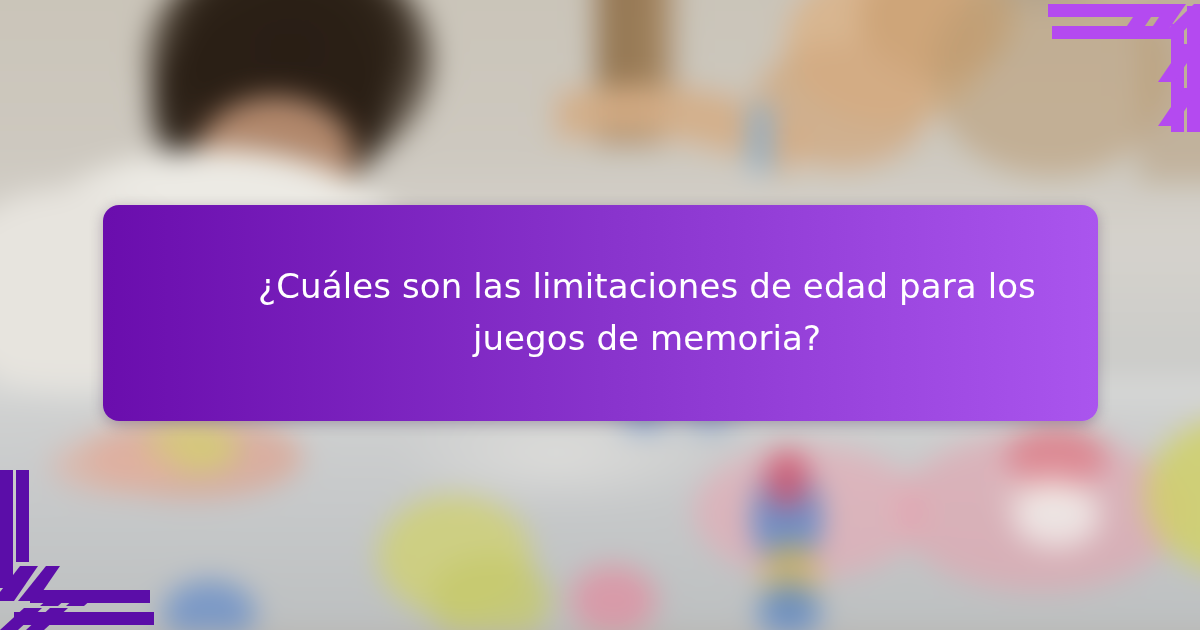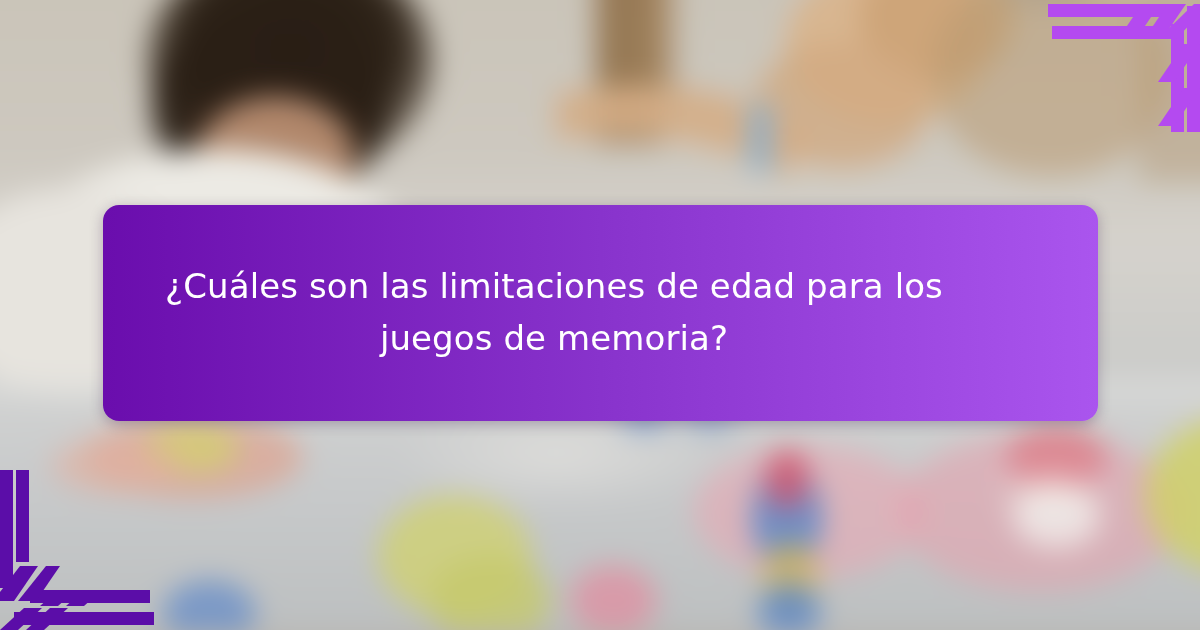--- a/index.html
+++ b/index.html
@@ -53,21 +53,21 @@
   
   #banner {
     position: absolute;
     left: 103px;
     top: 205px;
     width: 995px;
     height: 216px;
     border-radius: 16px;
     display: flex;
     align-items: center;
-    justify-content: flex-start;
+    justify-content: flex-end;
     box-sizing: border-box;
     padding: 16px 56px;
     box-shadow: 0 3px 14px rgba(40, 10, 60, 0.28);
   }
 
   #banner-title {
     margin: 0;
     color: #ffffff;
     font-size: 34px;
     font-weight: 400;

